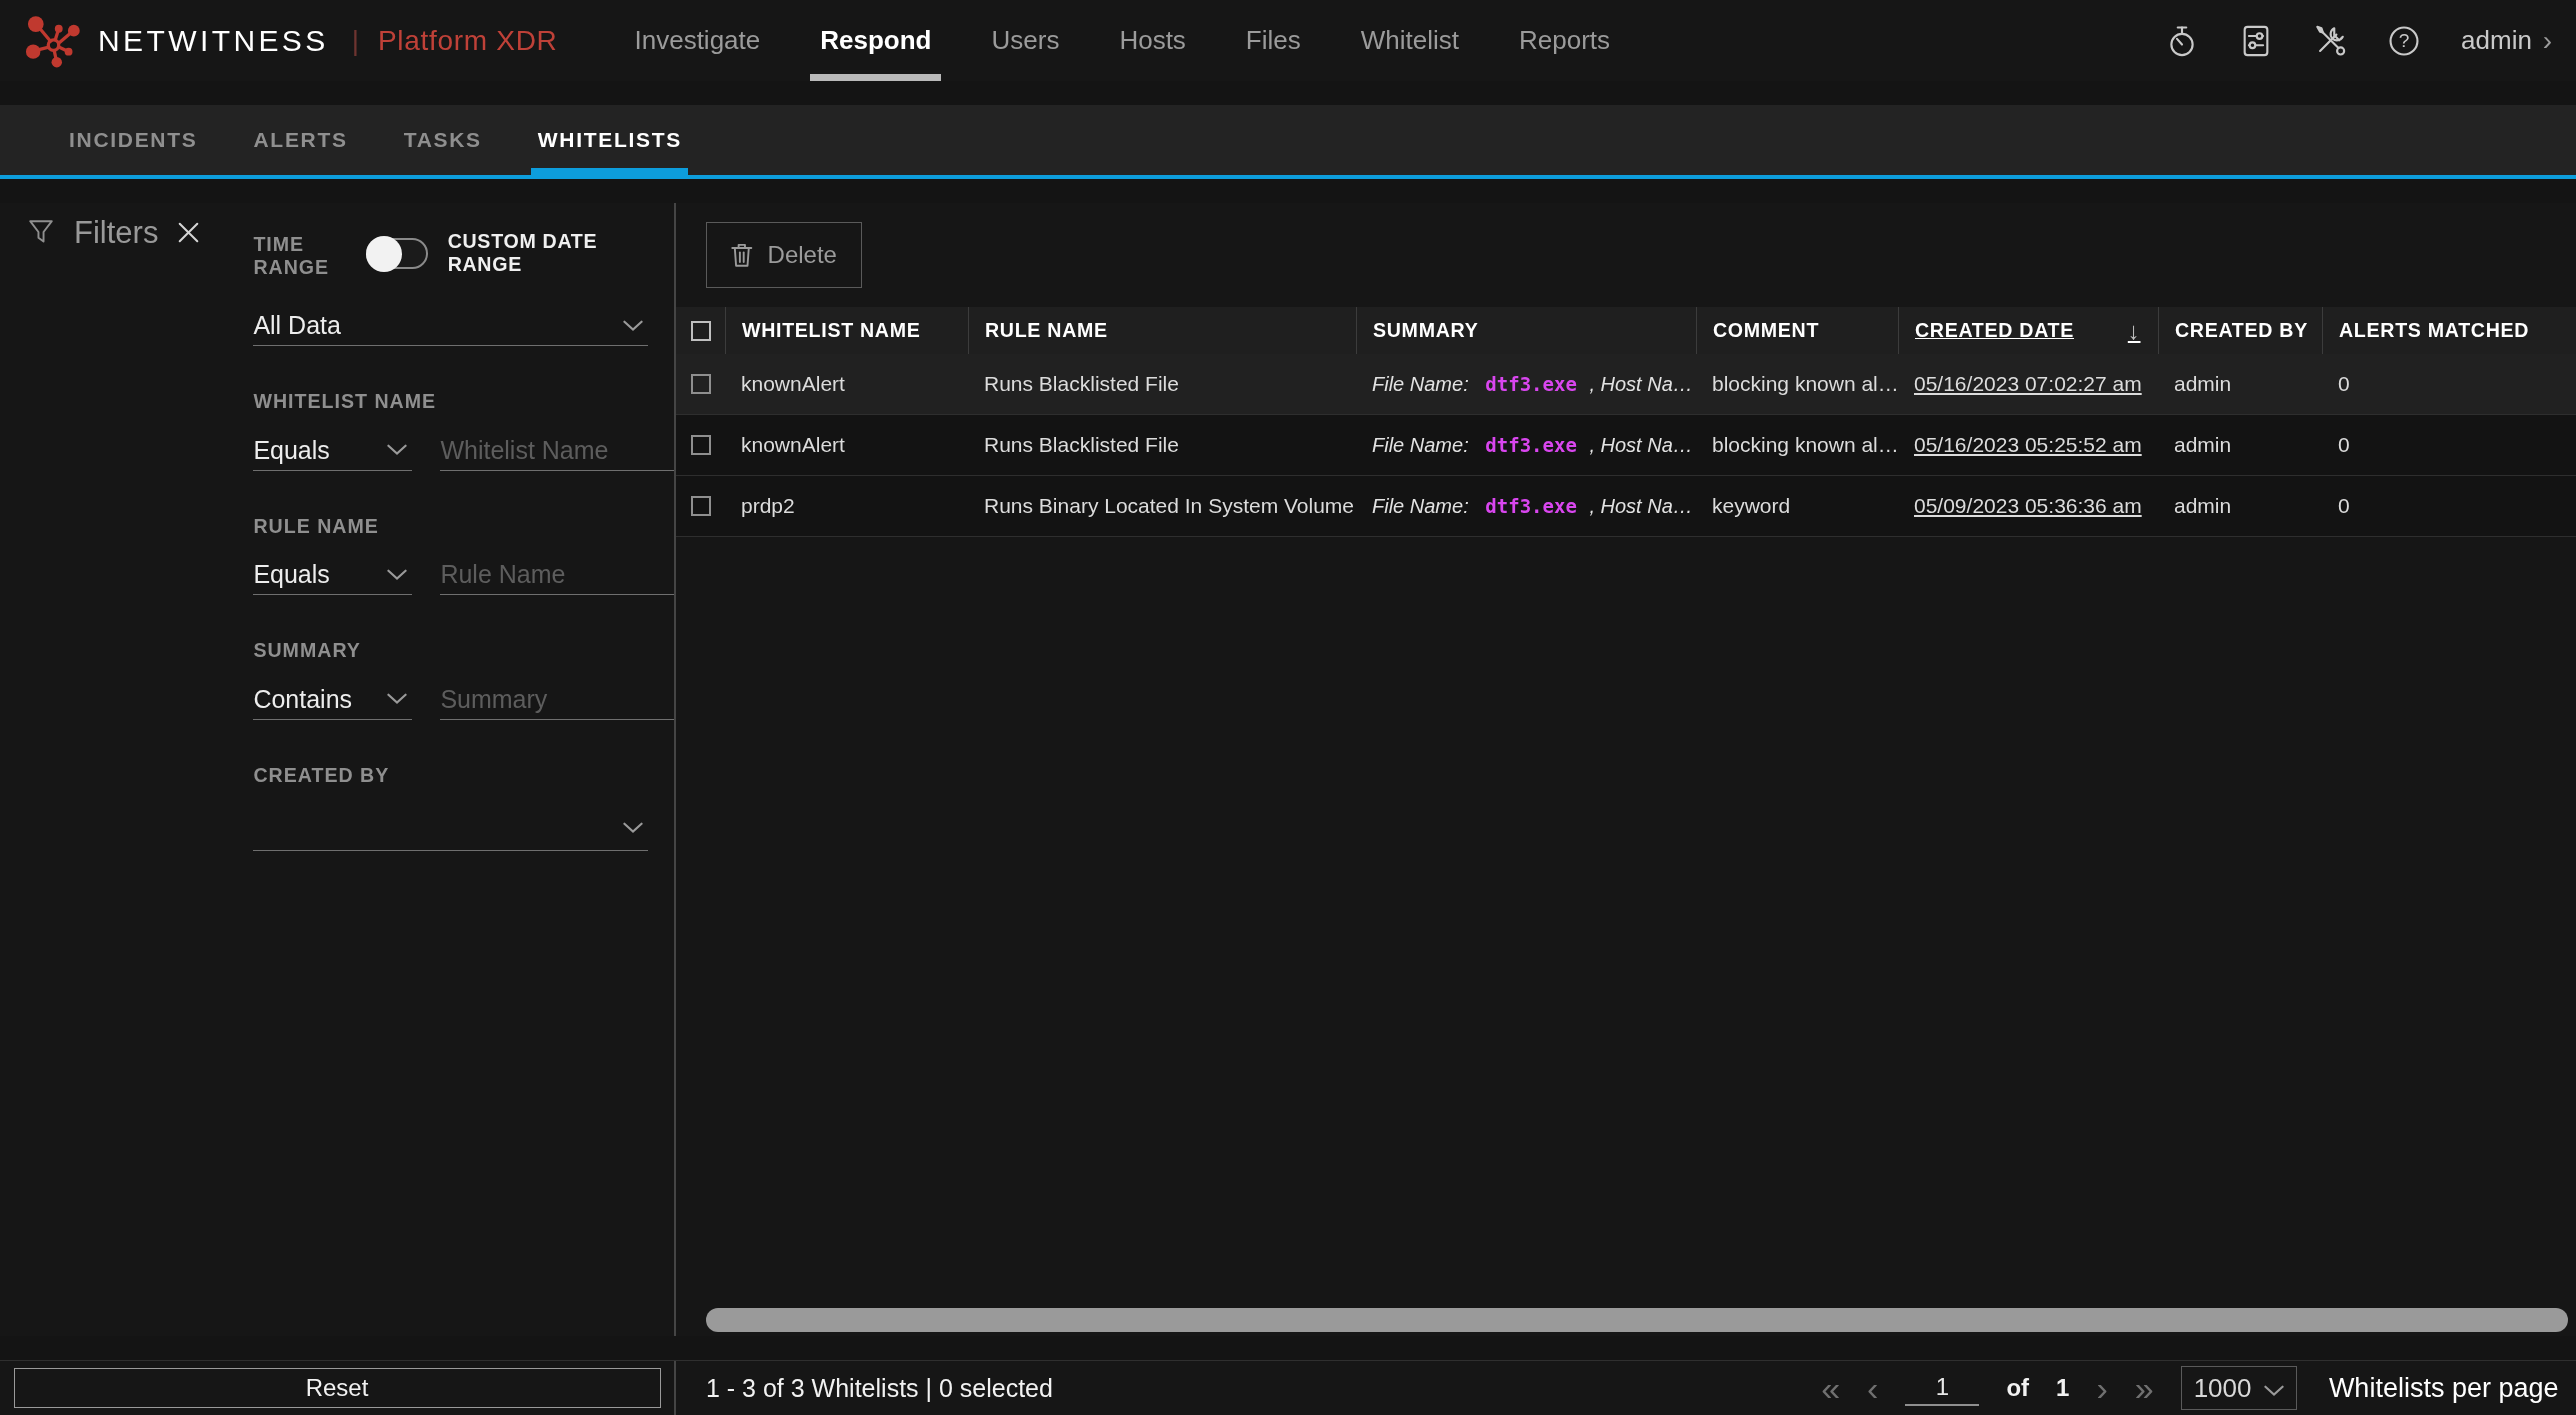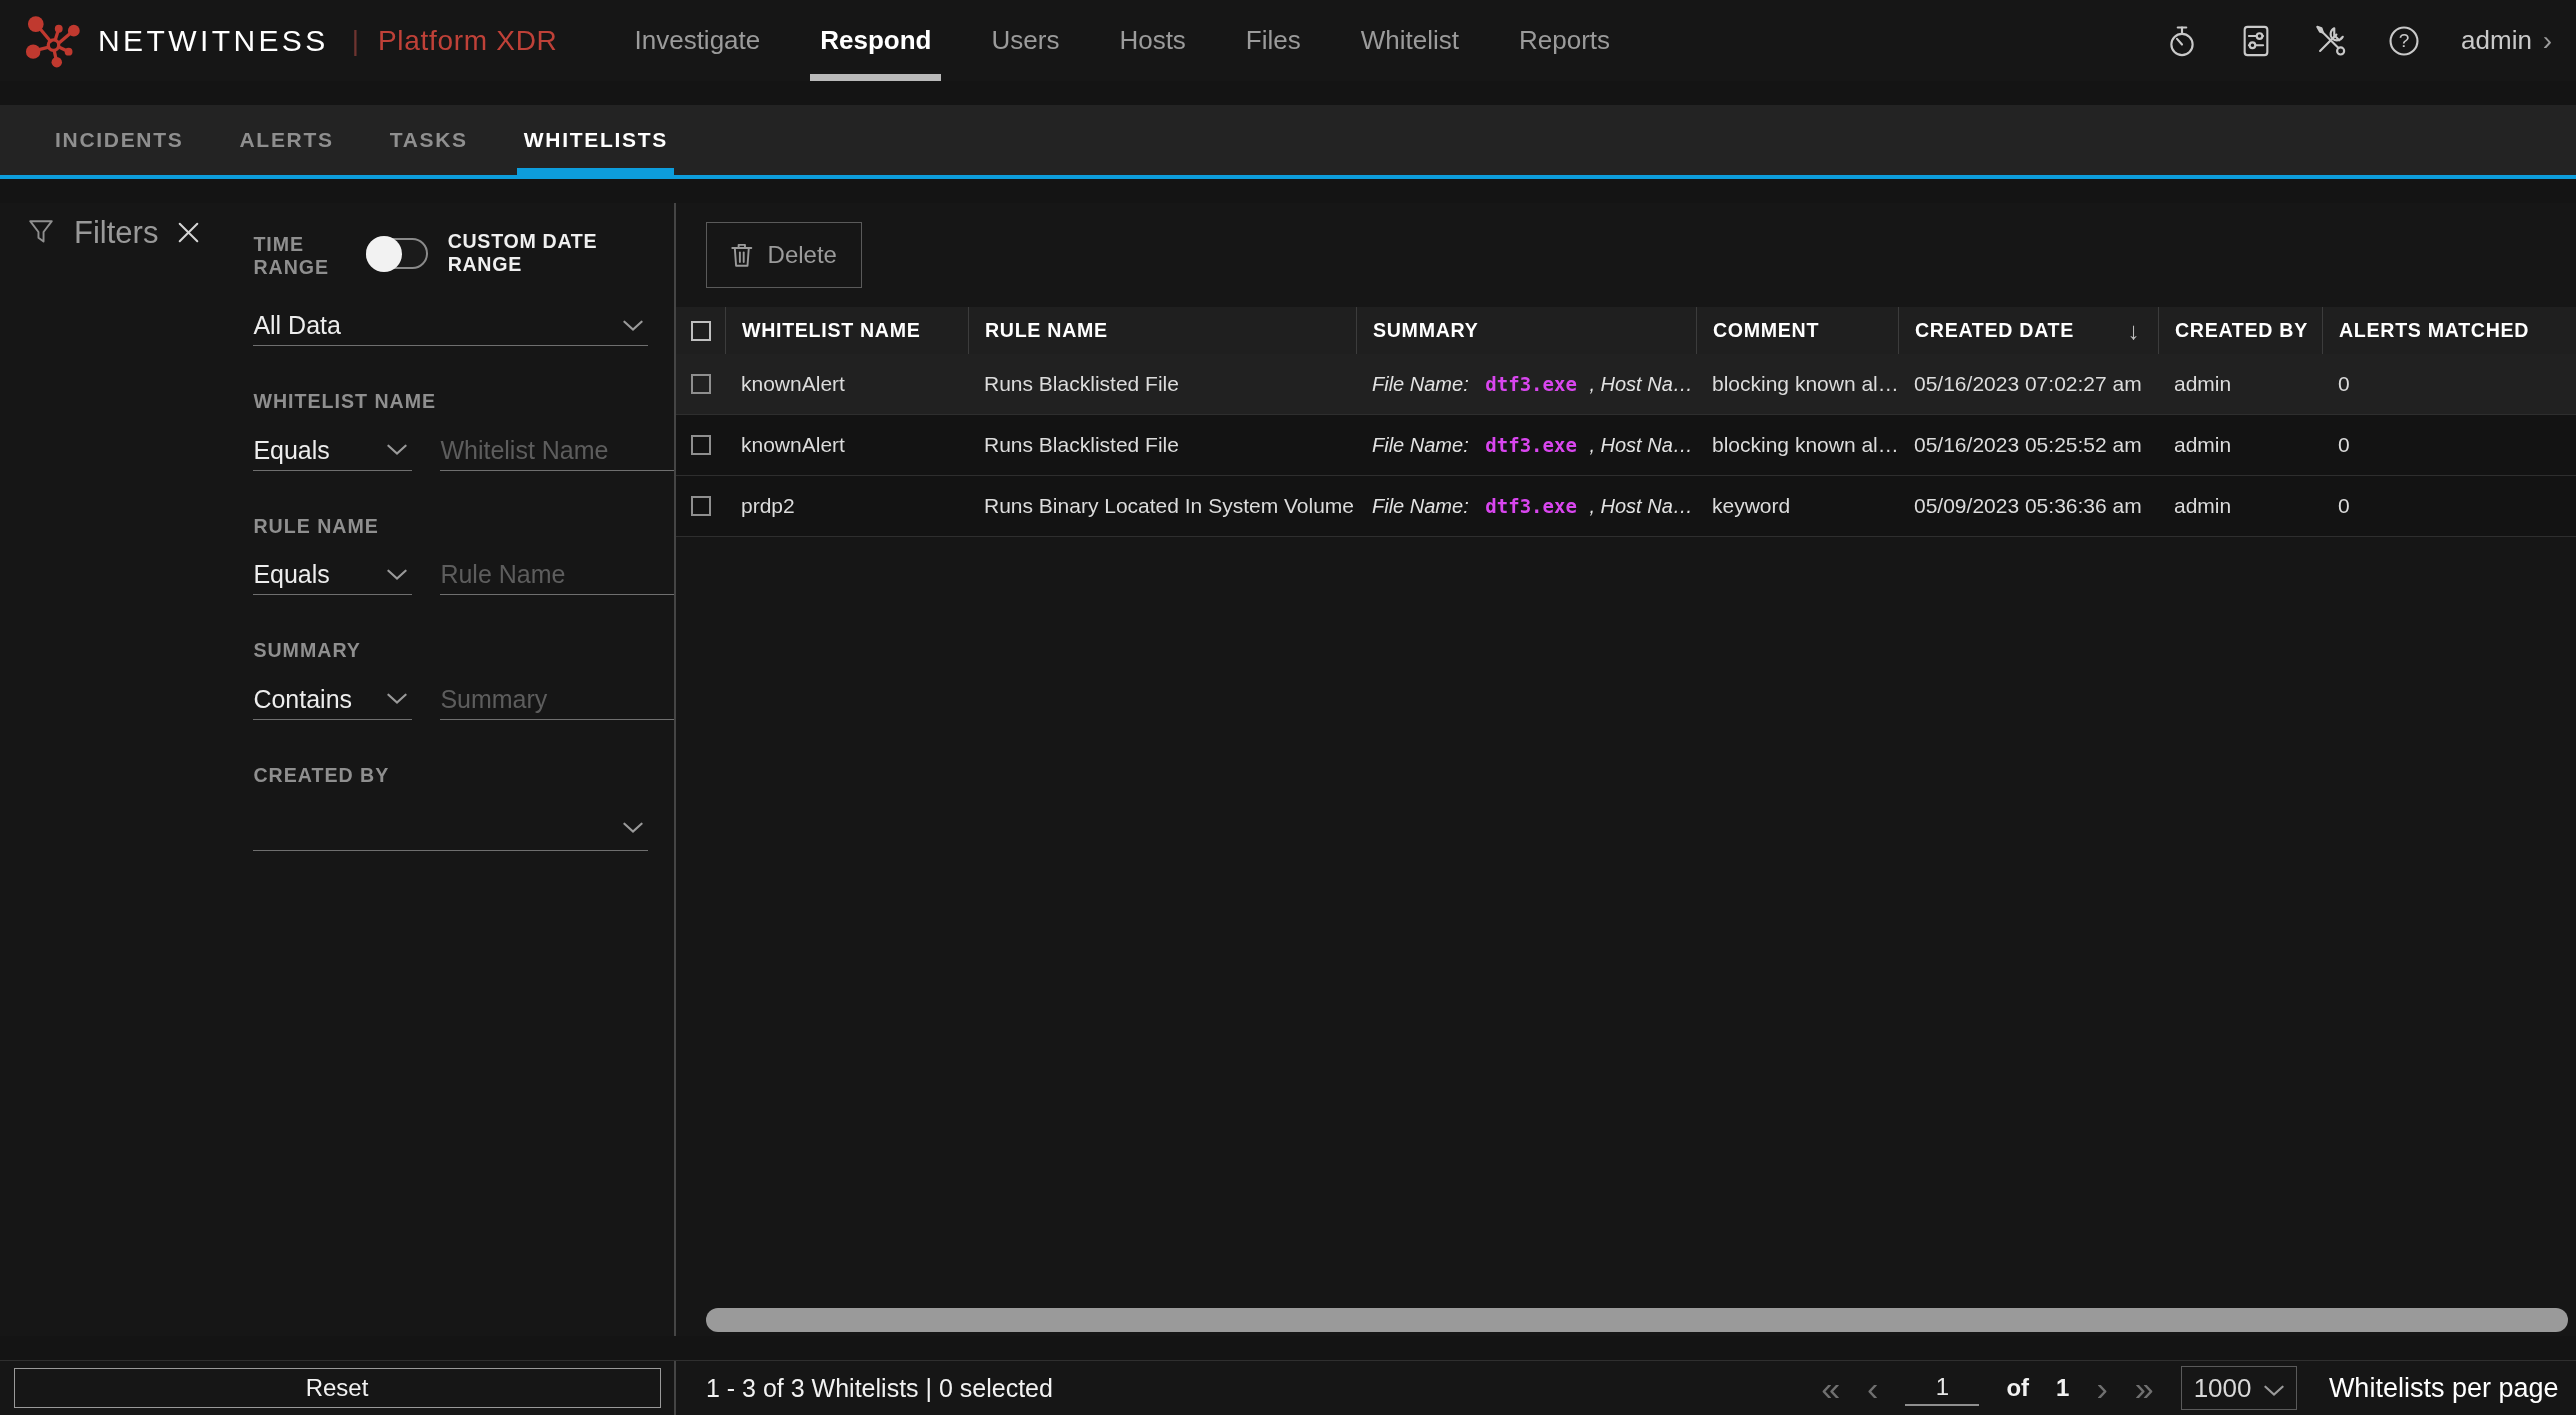--- a/index.html
+++ b/index.html
@@ -18,21 +18,21 @@
   .nav-item.active { color: #ffffff; font-weight: 700; }
   .nav-item.active::after { content: ""; position: absolute; left: 20px; right: 20px; bottom: 0; height: 6.7px; background: #b9b9b9; }
   .nav-right { margin-left: auto; display: flex; align-items: center; gap: 40px; }
   .icon-btn { display: flex; align-items: center; justify-content: center; cursor: pointer; }
   .icon-btn svg { width: 34px; height: 34px; stroke: #c9c9c9; stroke-width: 3; fill: none; stroke-linecap: round; stroke-linejoin: round; }
   .admin { display: flex; align-items: center; gap: 10.8px; cursor: pointer; }
   .admin-name { font-size: 26px; color: #c9c9c9; }
   .admin-chevron { font-size: 28px; color: #9b9b9b; line-height: 1; }
 
   
-  .tabbar { flex: none; height: 74px; background: #232323; display: flex; align-items: stretch; padding-left: 27px; border-bottom: 4px solid #0d9ddc; }
+  .tabbar { flex: none; height: 74px; background: #232323; display: flex; align-items: stretch; padding-left: 41px; border-bottom: 4px solid #0d9ddc; }
   .tab { position: relative; display: flex; align-items: center; padding: 0 28px; font-size: 21px; letter-spacing: 1.7px; color: #8f8f8f; font-weight: 600; cursor: pointer; }
   .tab.active { color: #ffffff; }
   .tab.active::after { content: ""; position: absolute; left: 21.6px; right: 21.6px; bottom: 0; height: 6.7px; background: #0d9ddc; }
 
   
   .main { flex: 1; display: flex; min-height: 0; }
 
   
   .filters { flex: none; width: 676px; border-right: 2px solid #454545; background: #161616; display: flex; flex-direction: row; }
   .filters-head { flex: none; height: 59px; display: flex; align-items: center; gap: 19px; padding: 0 27px; }
@@ -71,21 +71,21 @@
 
   .table { margin-top: 19px; }
   .thead { display: flex; height: 47px; background: #1f1f1f; align-items: stretch; }
   .th { display: flex; align-items: center; padding-left: 16px; font-size: 19.6px; font-weight: 700; color: #ffffff; letter-spacing: 0.7px; border-left: 1.3px solid #3c3c3c; white-space: nowrap; overflow: hidden; cursor: pointer; }
   .th.col-check { border-left: none; justify-content: center; padding-left: 0; }
   .col-check  { width: 49px;  flex: none; }
   .col-wname  { width: 243px; flex: none; }
   .col-rule   { width: 388px; flex: none; }
   .col-summary{ width: 340px; flex: none; }
   .col-comment{ width: 202px; flex: none; }
-  .col-date   { width: 260px; flex: none; }
+  .col-date   { width: 260px; flex: none; text-decoration: underline; }
   .col-by     { width: 164px; flex: none; }
   .col-alerts { flex: 1; }
   .sort-icon { margin-left: auto; margin-right: 17.5px; font-weight: 400; font-size: 24px; color: #c0c0c0; }
 
   .trow { display: flex; height: 61px; align-items: center; border-bottom: 1.3px solid #2e2e2e; background: #131313; font-size: 21px; color: #dcdcdc; cursor: pointer; }
   .trow.highlight { background: #212121; }
   .td { padding-left: 16px; white-space: nowrap; overflow: hidden; }
   .td.col-check { display: flex; justify-content: center; padding-left: 0; }
   .checkbox { width: 20px; height: 20px; border: 2px solid #8f8f8f; background: transparent; cursor: pointer; flex: none; }
   .thead .checkbox { border-color: #c0c0c0; }

